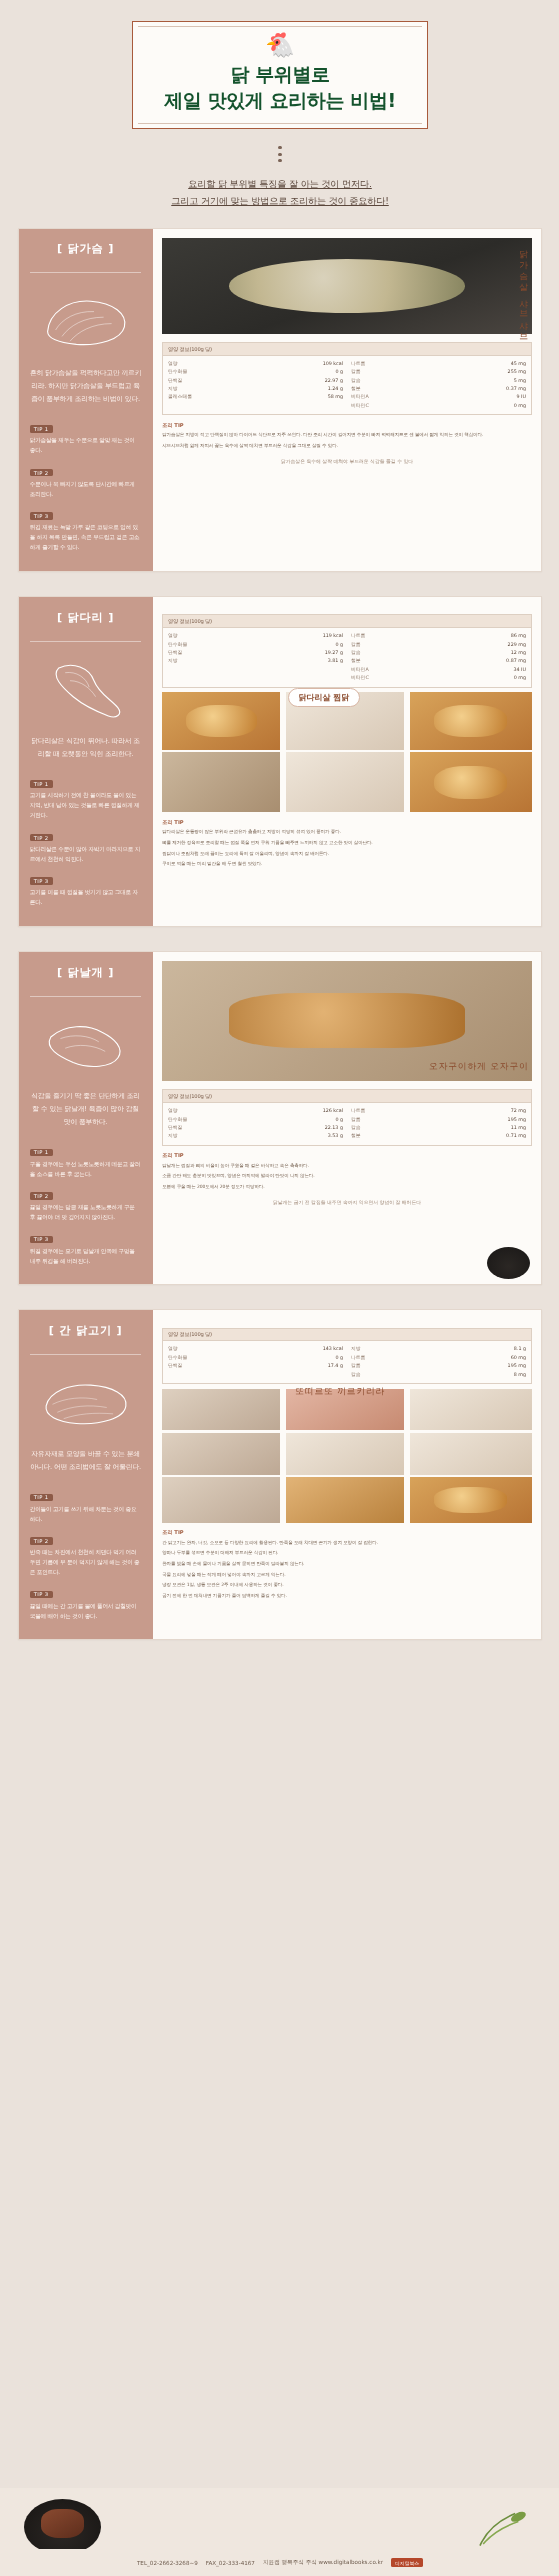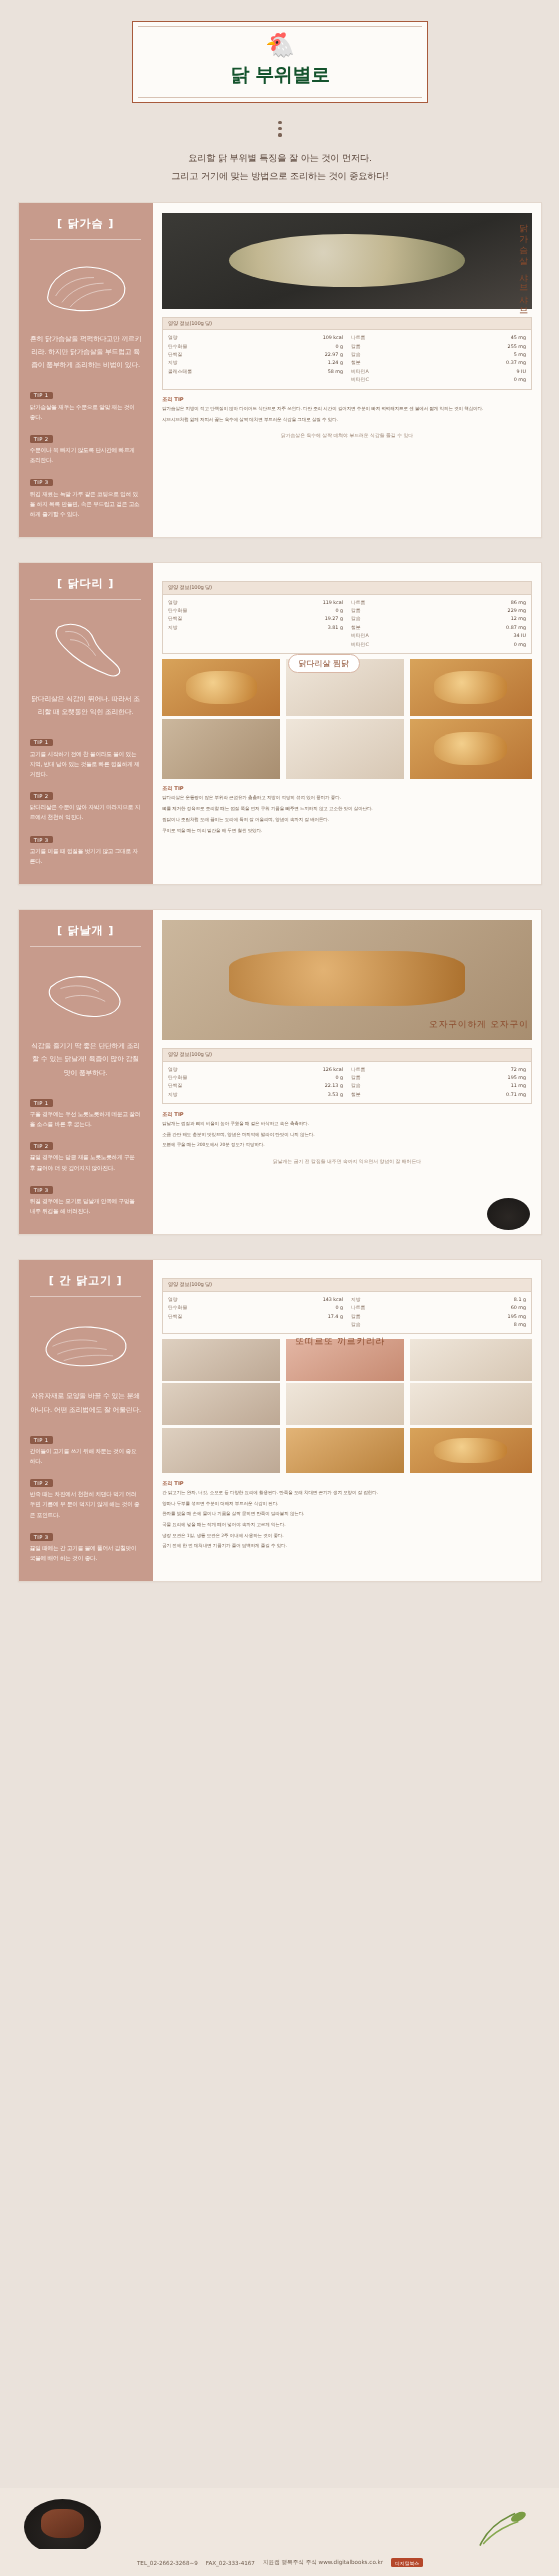--- a/index.html
+++ b/index.html
@@ -25,35 +25,35 @@
   .title-frame:before{ top:4px; } .title-frame:after{ bottom:4px; }
   .chicken-icon { font-size:24px; line-height:1; color:#b5472a; }
   .title-main {
     margin-top:4.8px; font-size:19px; font-weight:bold; line-height:1.35;
     color:#14532d; letter-spacing:-0.4px;
   }
   .dots { text-align:center; margin:17.6px 0 12.8px; }
   .dots span { display:block; width:3.2px; height:3.2px; border-radius:50%; background:#7b6356; margin:3.2px auto; }
   .lead {
     font-size:9.2px; line-height:1.9; color:#5b473c;
-    letter-spacing:-0.2px; padding-bottom:17.6px;
+    letter-spacing:-0.2px; padding-bottom:17.6px;text-decoration:underline;
   }
 
   
   .section {
     position:relative; margin:0 17.6px 24px; background:#fdfbf8;
     display:flex; border:0.8px solid #e3d7cd;
     box-shadow:0 0.8px 1.6px rgba(0,0,0,.05);
   }
   .sec-left {
     width:134px; background:#c79b8c; color:#fff; padding:12.8px 11.2px 11.2px; position:relative;
   }
   .sec-title {
     text-align:center; font-size:11.2px; font-weight:bold; letter-spacing:0.8px;
-    padding-bottom:8px; border-bottom:0.8px solid rgba(255,255,255,.45);
+    padding-bottom:16px; border-bottom:0.8px solid rgba(255,255,255,.45);
     color:#fff;
   }
   .cut-art {
     height:74px; margin:11.2px 0 8px; display:flex; align-items:center; justify-content:center;
   }
   .cut-art svg { display:block; }
   .sec-desc { font-size:6.8px; line-height:1.95; text-align:center; color:#fdf3ef; letter-spacing:-0.2px; }
   .tips { margin-top:12.8px; }
   .tip { margin-bottom:7.2px; }
   .tip-badge {
@@ -146,20 +146,21 @@
 </head>
 <body>
 
 <div class="page">
 
   <div class="header">
     <div class="title-frame">
       <div class="chicken-icon">🐔</div>
       <div class="title-main">
         <div>닭 부위별로</div>
+        <div>제일 맛있게 요리하는 비법!</div>
       </div>
     </div>
     <div class="dots">
       <span></span>
       <span></span>
       <span></span>
     </div>
     <div class="lead">
       <div>요리할 닭 부위별 특징을 잘 아는 것이 먼저다.</div>
       <div>그리고 거기에 맞는 방법으로 조리하는 것이 중요하다!</div>
@@ -332,21 +333,21 @@
                 <span class="k">비타민A</span>
                 <span class="v">34 IU</span>
               </div>
             <div>
                 <span class="k">비타민C</span>
                 <span class="v">0 mg</span>
               </div>
           </div>
         </div>
       </div>
-      <div style="position:relative; height:120px; margin-top:4.8px;">
+      <div style="position:relative; height:120px; margin-top:4.8px;font-weight:bold;">
         <div class="photo p-fried" style="position:absolute;left:0;top:0;width:32%;height:48%;"></div>
         <div class="photo p-white" style="position:absolute;left:33.5%;top:0;width:32%;height:48%;"></div>
         <div class="photo p-fried" style="position:absolute;left:67%;top:0;width:33%;height:48%;"></div>
         <div class="photo p-plate" style="position:absolute;left:0;top:50%;width:32%;height:50%;"></div>
         <div class="photo p-white" style="position:absolute;left:33.5%;top:50%;width:32%;height:50%;"></div>
         <div class="photo p-fried" style="position:absolute;left:67%;top:50%;width:33%;height:50%;"></div>
         <div class="bubble" style="left:34%; top:-4.8px;">닭다리살 찜닭</div>
       </div>
       <div class="note-box">
         <div class="note-title">조리 TIP</div>

